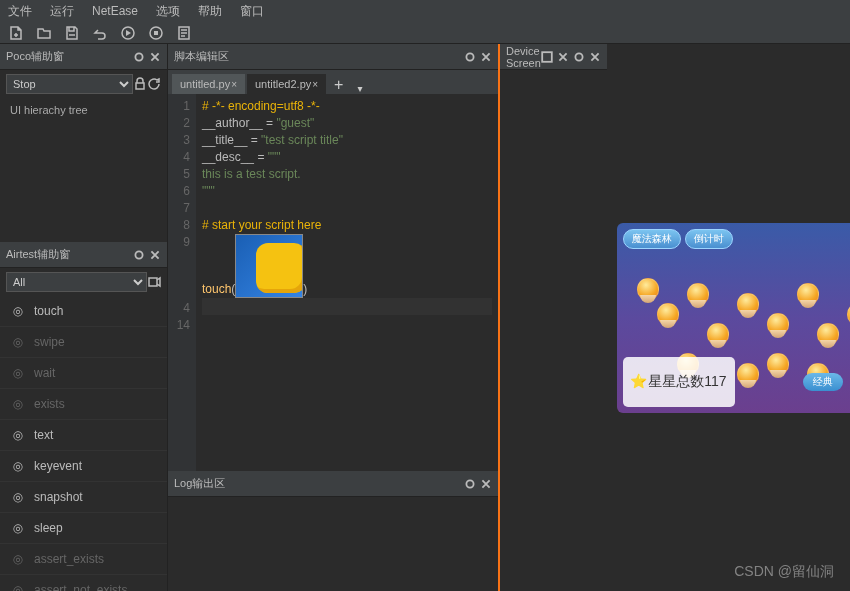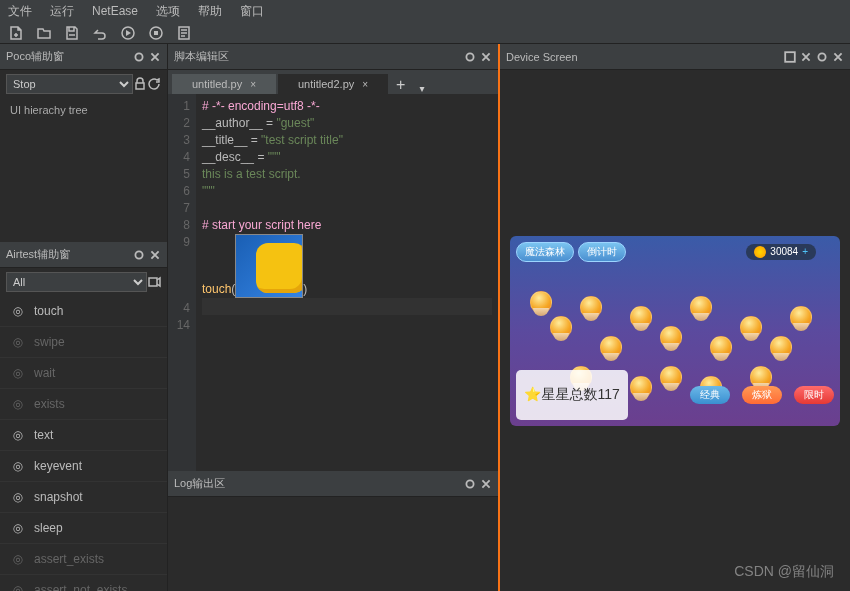--- a/index.html
+++ b/index.html
@@ -18,35 +18,35 @@
 .dropdown select{flex:1;background:#3c3f41;border:1px solid #555;color:#ccc;font-size:11px;padding:2px}
 .hier{padding:6px 10px;font-size:11px;color:#aaa}
 .airtest{flex:1;display:flex;flex-direction:column}
 .at-list{flex:1;overflow:auto}
 .at-item{display:flex;align-items:center;height:31px;padding:0 10px;gap:8px;border-bottom:1px solid #333;cursor:pointer}
 .at-item.dim{color:#666}
 .at-icon{width:16px;height:16px;display:flex;align-items:center;justify-content:center}
 .center{flex:1;display:flex;flex-direction:column;border-left:1px solid #222;border-right:2px solid #f97316}
 .editor-area{flex:1;display:flex;flex-direction:column}
 .tabs{height:24px;background:#3c3f41;display:flex;align-items:flex-end;gap:2px;padding:0 4px}
-.tab{background:#515658;padding:4px 20px;font-size:11px;display:flex;align-items:flex-end;gap:8px;cursor:pointer}
+.tab{background:#515658;padding:4px 8px;font-size:11px;display:flex;align-items:flex-end;gap:1px;cursor:pointer}
 .tab.active{background:#2b2b2b}
 .tab-close{font-size:10px;cursor:pointer}
 .tab-add{color:#ccc;font-size:16px;padding:0 6px;cursor:pointer}
 .code{flex:1;background:#2b2b2b;display:flex;font-family:Consolas,monospace;font-size:12px;line-height:17px}
 .gutter{width:28px;text-align:right;padding:4px 6px 0 0;color:#666;background:#313335}
 .codebody{flex:1;padding:4px 6px;position:relative}
-.c-cm{color:#f9a8d4}
+.c-cm{color:#eab308}
 .c-str{color:#6a8759}
 .c-fn{color:#ffc66d}
 .touch-img{width:68px;height:64px;background:linear-gradient(135deg,#1a5fb4,#3584e4);border:1px solid #888;display:inline-block;vertical-align:middle;position:relative;overflow:hidden}
 .touch-img::after{content:"";position:absolute;width:50px;height:50px;background:#f5c211;border-radius:12px;top:8px;left:20px;box-shadow:inset -4px -4px 0 #e5a50a}
 .cursor-line{background:#323232}
 .log-area{height:120px;background:#2b2b2b}
-.right{width:350px;display:flex;flex-direction:column}
+.right{width:350px;display:flex;flex-direction:row}
 .device-screen{flex:1;background:#2b2b2b;display:flex;align-items:center;justify-content:center;padding:10px}
 .game{width:336px;height:190px;background:linear-gradient(180deg,#3a5ba8 0%,#5b4a9e 50%,#6b3f8e 100%);border-radius:6px;position:relative;overflow:hidden}
 .game-top{position:absolute;top:6px;left:6px;right:24px;display:flex;justify-content:space-between;align-items:center}
 .game-btn-top{background:linear-gradient(#7bc4f0,#4a8fd0);border-radius:10px;padding:2px 8px;font-size:10px;color:#fff;border:1px solid #9dd5ff}
 .coin{background:#2a3a5a;border-radius:10px;padding:2px 8px;font-size:10px;color:#fff;display:flex;align-items:center;gap:4px}
 .coin::before{content:"";width:12px;height:12px;background:radial-gradient(#ffd700,#ff9800);border-radius:50%}
 .shells{position:absolute;inset:0}
 .shell{position:absolute;width:22px;height:22px;background:radial-gradient(circle at 40% 30%,#ffeb9c,#f5a623 60%,#e67e22);border-radius:50% 50% 45% 45%;border:1px solid #fff3}
 .shell::before{content:"";position:absolute;bottom:-4px;left:2px;right:2px;height:8px;background:linear-gradient(#f5d6a8,#d4a574);border-radius:0 0 10px 10px}
 .game-bot{position:absolute;bottom:6px;left:6px;right:6px;display:flex;justify-content:space-between;align-items:center}

